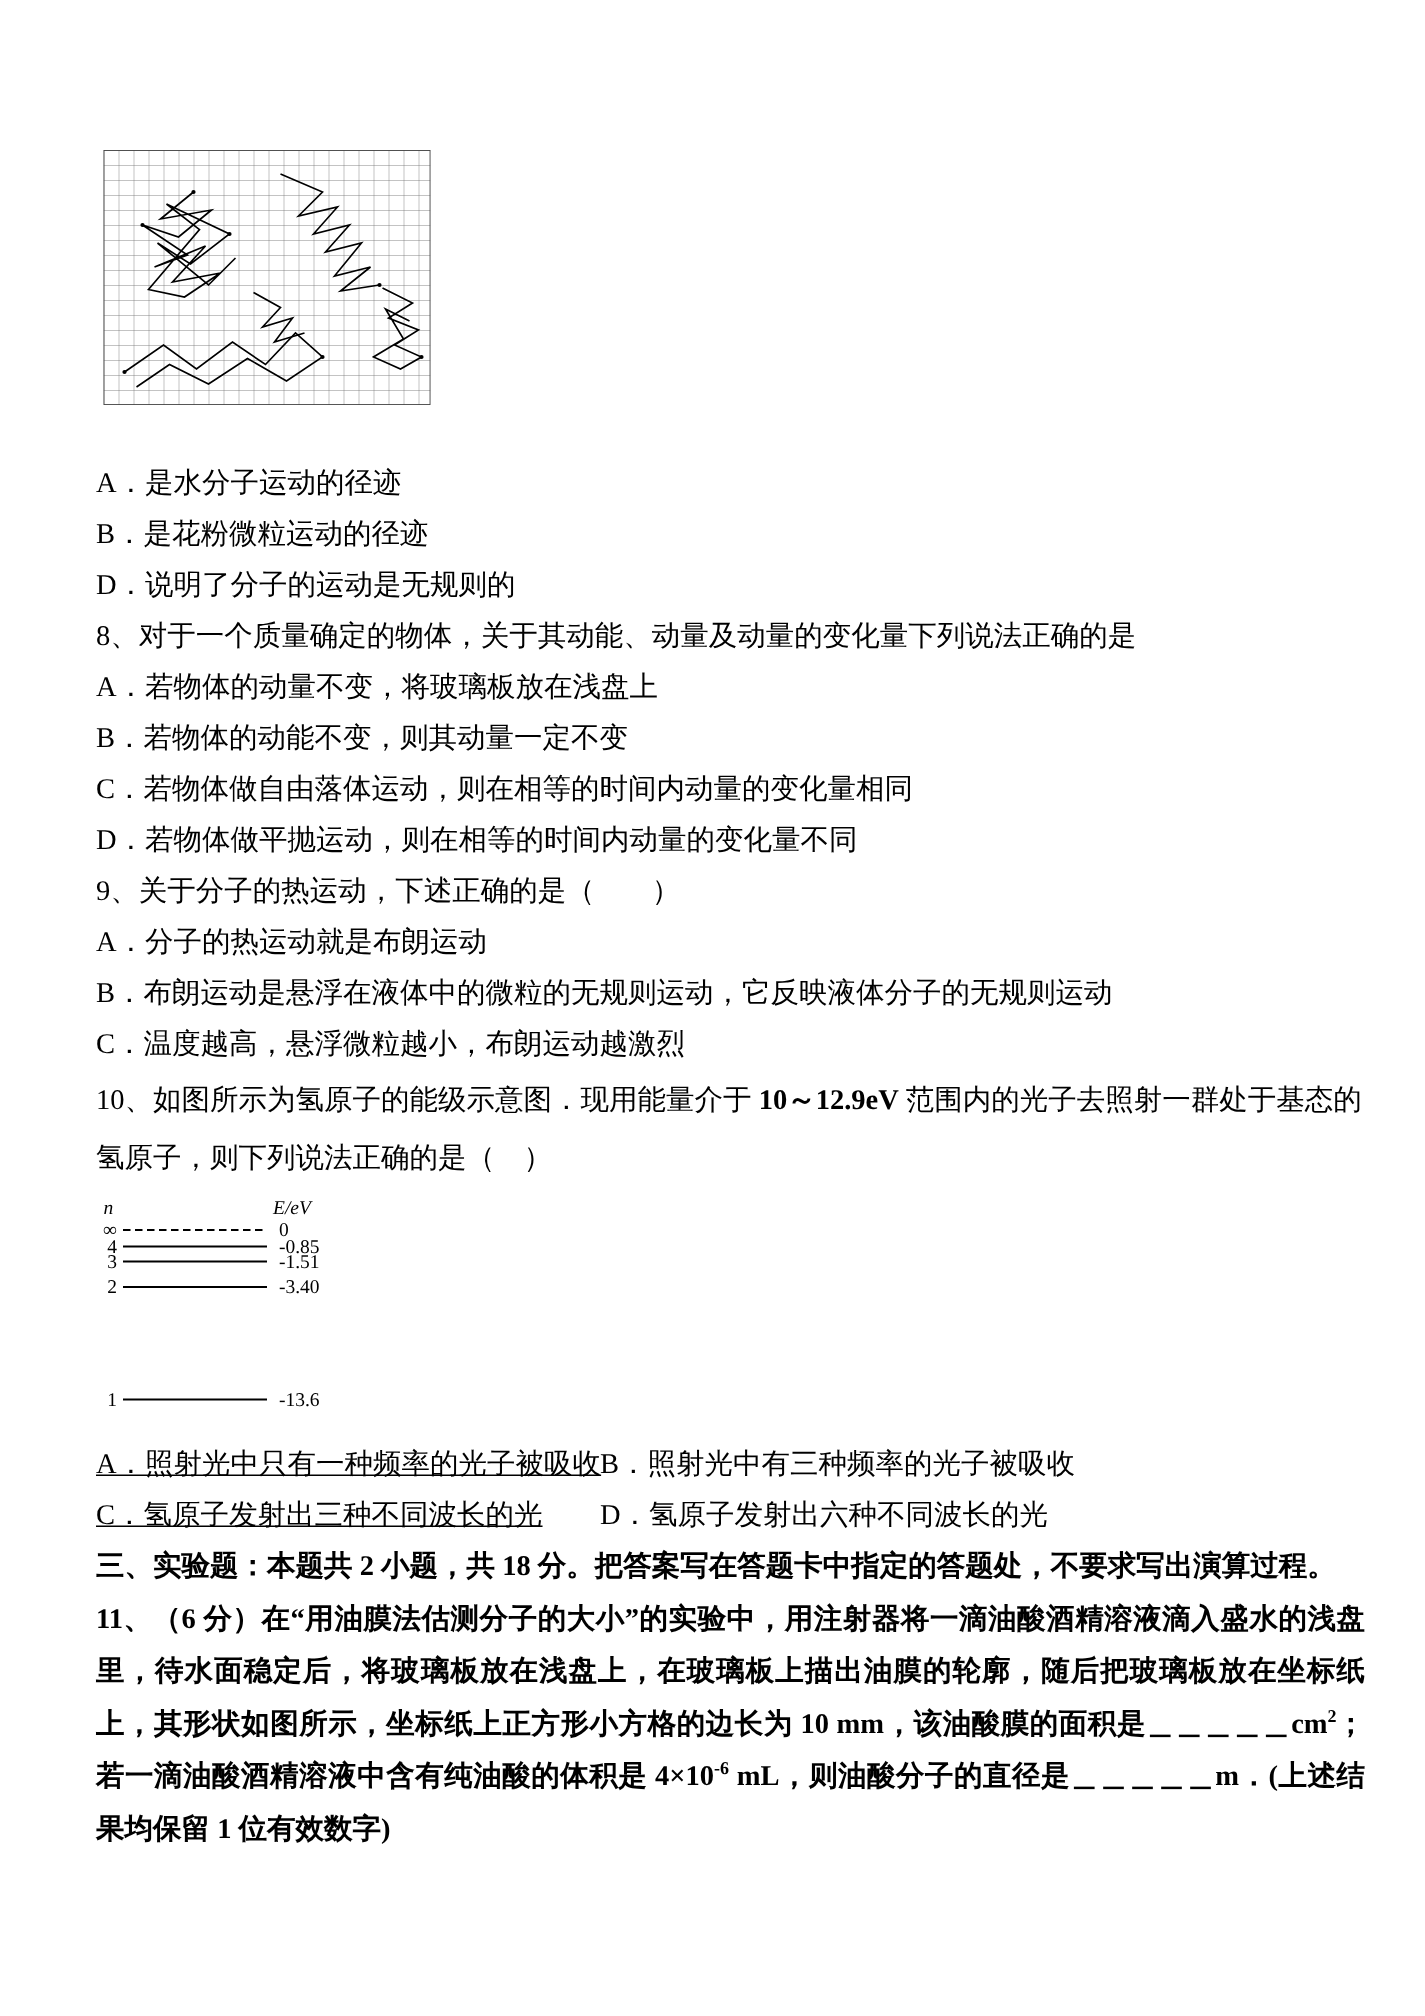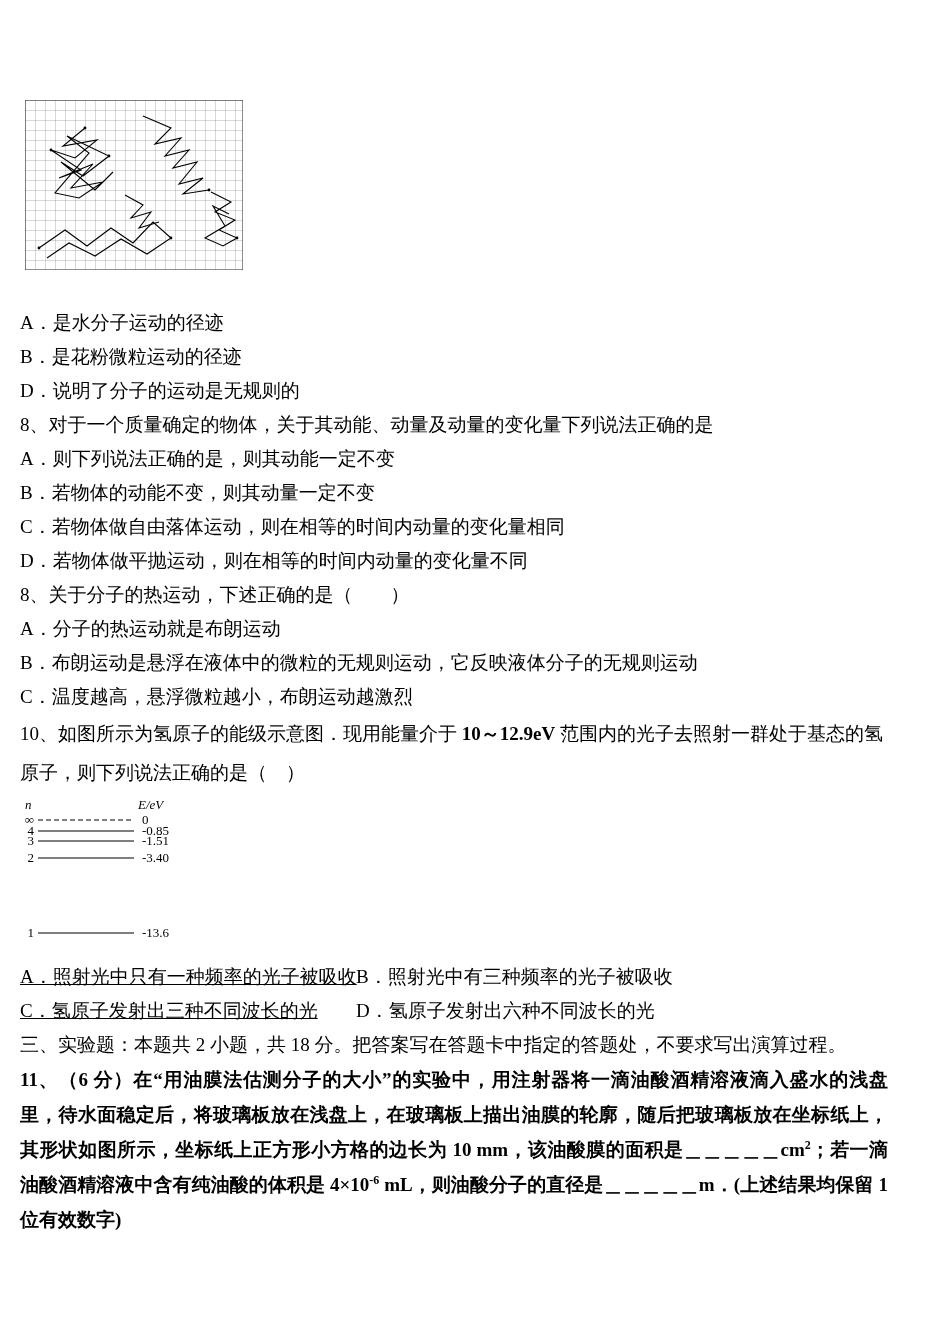--- a/index.html
+++ b/index.html
@@ -4,32 +4,32 @@
 <style>
   * { margin: 0; padding: 0; box-sizing: border-box; }
   body {
     width: 950px; height: 1344px;
     background: #ffffff; color: #000000;
     font-family: "Liberation Serif", "DejaVu Serif", serif;
   }
   .page {
     position: relative;
     width: 950px; height: 1344px;
-    padding: 100px 40px 0 20px;
+    padding: 100px 40px 0 64px;
     overflow: hidden;
     background: #ffffff;
   }
   .fig-brownian { width: 218px; height: 170px; margin: 0 0 36px 5px; }
   .line {
     font-size: 19px; line-height: 34px;
     white-space: nowrap;
   }
   .wrap { white-space: normal; max-width: 868px; }
   .q10-stem { line-height: 39px; }
-  .bold { font-weight: normal; }
+  .bold { font-weight: bold; }
   .two-col { display: flex; }
   .two-col .col1 { display: inline-block; width: 336px; text-decoration: underline; }
   .energy-fig { margin: 6px 0 12px 2px; width: 220px; height: 150px; }
   .energy-svg text { font-size: 13px; fill: #000; font-family: "Liberation Serif", "DejaVu Serif", serif; }
   .energy-svg text.it { font-style: italic; }
   .q11 {
     font-size: 19px; line-height: 35px;
     font-weight: bold; text-align: justify;
     max-width: 868px;
   }
@@ -62,26 +62,26 @@
       <circle cx="14" cy="148" r="1.4" fill="#000"></circle>
       <circle cx="146" cy="138" r="1.4" fill="#000"></circle>
     </svg>
   </figure>
 
   <div class="line">A．是水分子运动的径迹</div>
   <div class="line">B．是花粉微粒运动的径迹</div>
   <div class="line">D．说明了分子的运动是无规则的</div>
 
   <div class="line">8、对于一个质量确定的物体，关于其动能、动量及动量的变化量下列说法正确的是</div>
-  <div class="line">A．则下列说法正确的是，则其动能一定不变</div>
+  <div class="line">A．若物体的动量不变，将玻璃板放在浅盘上</div>
   <div class="line">B．若物体的动能不变，则其动量一定不变</div>
   <div class="line">C．若物体做自由落体运动，则在相等的时间内动量的变化量相同</div>
   <div class="line">D．若物体做平抛运动，则在相等的时间内动量的变化量不同</div>
 
-  <div class="line">8、关于分子的热运动，下述正确的是（　　）</div>
+  <div class="line">9、关于分子的热运动，下述正确的是（　　）</div>
   <div class="line">A．分子的热运动就是布朗运动</div>
   <div class="line">B．布朗运动是悬浮在液体中的微粒的无规则运动，它反映液体分子的无规则运动</div>
   <div class="line">C．温度越高，悬浮微粒越小，布朗运动越激烈</div>
 
   <div class="line wrap q10-stem"><span>10、如图所示为氢原子的能级示意图．现用能量介于 </span><b>10～12.9eV</b><span> 范围内的光子去照射一群处于基态的氢原子，则下列说法正确的是（　）</span></div>
 
   <figure class="energy-fig">
     <svg class="energy-svg" width="220" height="150" viewBox="0 0 220 150">
       <text x="3" y="11" class="it">n</text>
       <text x="116" y="11" class="it">E/eV</text>

